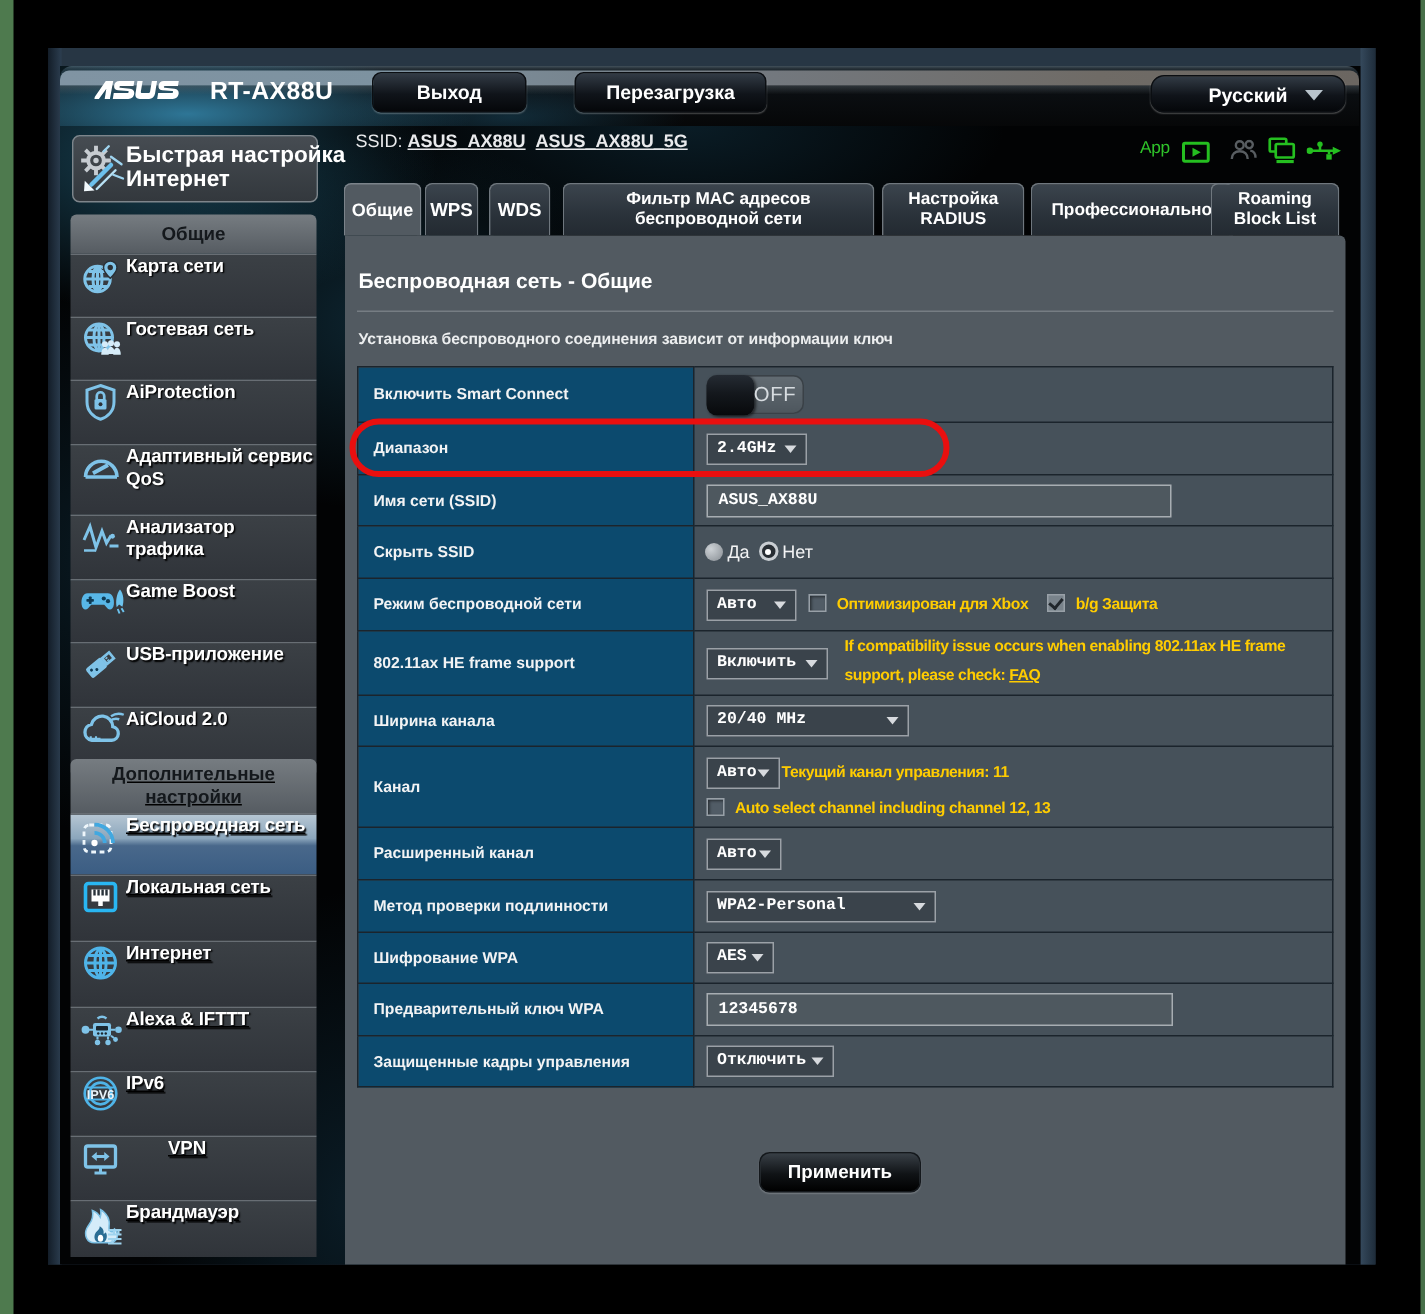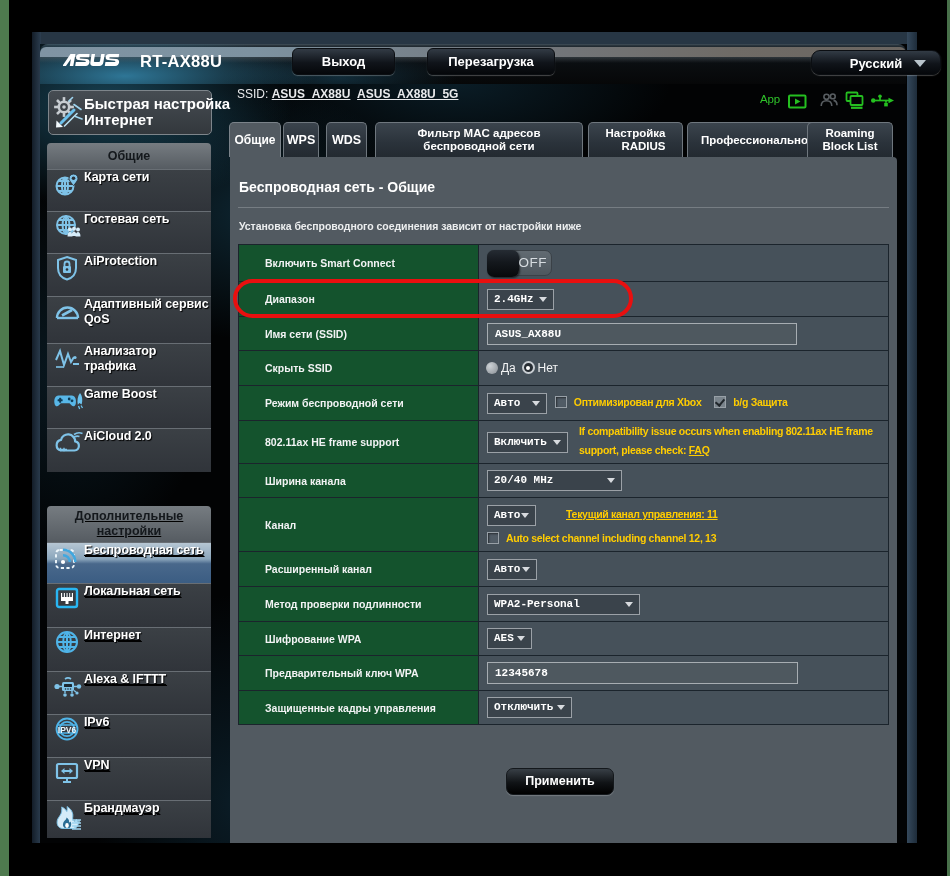--- a/index.html
+++ b/index.html
@@ -27,21 +27,21 @@
  background:radial-gradient(ellipse 250px 55px at 85px 32px, rgba(47,120,153,.98), rgba(47,120,153,0) 76%),
             radial-gradient(ellipse 150px 35px at 300px 34px, rgba(30,85,112,.45), rgba(30,85,112,0) 78%);}
 #banner .band{position:absolute;left:0;top:3px;width:866px;height:10px;
  background:linear-gradient(90deg,#8094a3 0%,#7d92a0 25%,#73787e 55%,#6f6b66 80%,#6b6661 100%);
  border-radius:6px 6px 0 0;}
 #banner .bandfade{position:absolute;left:0;top:13px;width:866px;height:6px;
  background:linear-gradient(180deg,rgba(90,100,106,.45),rgba(0,0,0,0));}
 .hbtn{position:absolute;top:48px;height:25px;border-radius:6px;color:#fff;
  font-weight:bold;font-size:13px;text-align:center;line-height:25px;
  background:linear-gradient(180deg,#323b45 0%,#10141a 55%,#05070a 100%);
- border:1px solid #0b0e12;box-shadow:0 1px 1px rgba(255,255,255,.25);margin-left:44px;}
+ border:1px solid #0b0e12;box-shadow:0 1px 1px rgba(255,255,255,.25);}
 #btnLogout{left:248px;width:101px;}
 #btnReboot{left:383px;width:126px;}
 #btnLang{left:767px;top:50px;width:128px;height:23px;border-radius:9px;}
 #btnLang .tri{position:absolute;right:14px;top:9px;width:0;height:0;
  border-left:6px solid transparent;border-right:6px solid transparent;border-top:7px solid #b9c4cc;}
 #asuslogo{left:63px;top:53px;}
 #model{left:140px;top:52px;color:#fff;font-weight:bold;font-size:16.5px;letter-spacing:.3px;}
 
 #info{left:237px;top:84px;width:540px;color:#e9eaec;font-size:12px;}
 #info .ln{height:20px;line-height:20px;white-space:nowrap;}
@@ -57,21 +57,21 @@
 .tab.two{font-size:11.5px;font-weight:bold;}
 .tab.active{background:#525a61;border-color:#7b838a;}
 
 #content{left:230px;top:157px;width:667px;height:686px;background:#525a61;border-radius:0 4px 0 0;}
 #title{position:absolute;left:9px;top:22px;color:#fff;font-size:14px;font-weight:bold;}
 #divider{position:absolute;left:8px;top:50px;width:651px;height:1px;background:#767d83;}
 #desc{position:absolute;left:9px;top:63px;color:#eceeef;font-size:10.5px;font-weight:bold;letter-spacing:-0.05px;}
 
 #tbl{position:absolute;left:8px;top:87px;width:651px;border-collapse:collapse;}
 #tbl td{border:1px solid #1b242c;font-size:10.5px;color:#f2f3f4;padding:0;}
-#tbl td.l{background:#14532d;width:207px;font-weight:bold;padding-left:26px;padding-right:6px;}
+#tbl td.l{background:#0c4a6e;width:207px;font-weight:bold;padding-left:10px;padding-right:6px;}
 #tbl td.v{background:#46515a;padding-left:6px;}
 .sel{display:inline-block;box-sizing:border-box;height:21px;background:#3a434b;margin-left:2px;
  border:1px solid #9ba1a7;color:#fff;font-family:"Liberation Mono",monospace;
  font-size:11px;font-weight:bold;line-height:19px;padding-left:6px;position:relative;
  vertical-align:middle;white-space:nowrap;}
 .sel .ar{position:absolute;right:6px;top:7px;width:0;height:0;
  border-left:4px solid transparent;border-right:4px solid transparent;border-top:5px solid #d7dade;}
 .inp{display:inline-block;box-sizing:border-box;height:22px;margin-left:2px;background:#4e585f;
  border:1px solid #a7adb2;color:#fff;font-family:"Liberation Mono",monospace;
  font-size:11px;font-weight:bold;line-height:20px;padding-left:7px;vertical-align:middle;}
@@ -171,27 +171,27 @@
    <rect x="13.2" y="8.8" width="3.6" height="3.6" stroke="none"></rect>
    <path d="M9 3 L9 6.5 M15 8.8 L15 6.5" fill="none"></path>
    <path d="M23 6.5 L17.5 3.8 L17.5 9.2 Z" stroke="none"></path>
   </g>
  </svg>
 </div>
 <div class="tab active" style="left:229px;width:52px;">Общие</div>
 <div class="tab sm" style="left:283px;width:36px;">WPS</div>
 <div class="tab sm" style="left:326px;width:41px;">WDS</div>
 <div class="tab two" style="left:375px;width:208px;">Фильтр MAC адресов<br>беспроводной сети</div>
-<div class="tab two" style="left:588px;width:95px;text-align:right;">Настройка<br>RADIUS</div>
+<div class="tab two" style="left:588px;width:95px;">Настройка<br>RADIUS</div>
 <div class="tab two" style="left:687px;width:135px;text-align:center;">Профессионально</div>
 <div class="tab two" style="left:807px;width:86px;">Roaming<br>Block List</div>
 <div class="abs" id="content">
  <div id="title">Беспроводная сеть - Общие</div>
  <div id="divider"></div>
- <div id="desc">Установка беспроводного соединения зависит от настройки ниже</div>
+ <div id="desc">Установка беспроводного соединения зависит от информации ключ</div>
  <table id="tbl" cellspacing="0">
   <tbody>
         <tr style="height:37px;">
           <td class="l">Включить Smart Connect</td>
     <td class="v"><span id="tgl" style="margin-left:2px;"><span class="knob"></span><span class="off">OFF</span></span></td>
         </tr>
   <tr style="height:35px;">
           <td class="l">Диапазон</td>
     <td class="v"><span class="sel" style="width:67px;">2.4GHz<span class="ar"></span></span></td>
         </tr>
@@ -216,21 +216,21 @@
     </div>
           </td>
         </tr>
   <tr style="height:34px;">
           <td class="l">Ширина канала</td>
     <td class="v"><span class="sel" style="width:135px;">20/40 MHz<span class="ar"></span></span></td>
         </tr>
   <tr style="height:54px;">
           <td class="l">Канал</td>
     <td class="v">
-            <div style="margin-top:0px;"><span class="sel" style="width:49px;">Авто<span class="ar"></span></span><span class="yel" style="margin-left:30px;text-decoration:underline;">Текущий канал управления: 11</span></div>
+            <div style="margin-top:0px;"><span class="sel" style="width:49px;">Авто<span class="ar"></span></span><span class="yel" style="margin-left:1px;">Текущий канал управления: 11</span></div>
       <div style="margin-top:6px;"><span class="cb"></span> <span class="yel">Auto select channel including channel 12, 13</span></div>
           </td>
         </tr>
   <tr style="height:35px;">
           <td class="l">Расширенный канал</td>
     <td class="v"><span class="sel" style="width:50px;">Авто<span class="ar"></span></span></td>
         </tr>
   <tr style="height:35px;">
           <td class="l">Метод проверки подлинности</td>
     <td class="v"><span class="sel" style="width:153px;">WPA2-Personal<span class="ar"></span></span></td>
@@ -348,20 +348,33 @@
           <rect x="4.6" y="12.3" width="5" height="1.9" rx=".5"></rect>
           <rect x="6.2" y="10.7" width="1.9" height="5" rx=".5"></rect>
    <circle cx="16.2" cy="12" r="1.4"></circle>
           <circle cx="19" cy="13.8" r="1.4"></circle>
         </g>
    <path d="M27 6 C29.5 9 29.8 14 28.6 17.5 L26.4 16 L24.8 17.8 C24 14 24.6 9 27 6 Z" fill="#6cc3ee"></path>
    <path d="M25.5 19 l1.2 3 M28 18.5 l1.5 2.5" stroke="#6cc3ee" stroke-width="1.3"></path>
       </svg>
   <span class="txt">Game Boost</span>
     </div>
+ <div class="sitem" style="height:42px;">
+  <svg width="28" height="28" viewBox="0 0 28 28">
+        <g transform="rotate(-40 14 14)">
+   <rect x="4" y="10" width="13" height="8" rx="1.5" fill="#7fc3e8"></rect>
+   <rect x="17.5" y="11.5" width="6" height="5" fill="none" stroke="#7fc3e8" stroke-width="1.8"></rect>
+   <rect x="19" y="12.8" width="1.5" height="1" fill="#7fc3e8"></rect>
+          <rect x="19" y="14.6" width="1.5" height="1" fill="#7fc3e8"></rect>
+   <circle cx="7" cy="13" r="1" fill="#0f3b55"></circle>
+          <circle cx="10" cy="15" r="1" fill="#0f3b55"></circle>
+        </g>
+      </svg>
+  <span class="txt">USB-приложение</span>
+    </div>
  <div class="sitem" style="height:43px;">
   <svg width="32" height="28" viewBox="0 0 32 28">
    <path d="M8 21.5 L21.5 21.5 A4.6 4.6 0 0 0 22.2 12.4 A7.2 7.2 0 0 0 8 10.9 A5.4 5.4 0 0 0 8 21.5 Z" fill="none" stroke="#7fc3e8" stroke-width="2.2"></path>
    <g fill="none" stroke="#7fc3e8" stroke-width="1.6">
     <path d="M20 9 a6.5 6.5 0 0 1 6.5 -1.5"></path>
     <path d="M21 5.5 a9 9 0 0 1 8.5 -1"></path>
    </g>
    <g stroke="#7fc3e8" stroke-width="1.4" fill="none">
           <path d="M6 20.5 h8 M7.5 18.8 v3.4 M11 18.8 v3.4"></path>
         </g>
@@ -433,21 +446,21 @@
   <svg width="28" height="28" viewBox="0 0 28 28">
         <g fill="none" stroke="#4fb4e8" stroke-width="1.8">
    <circle cx="14" cy="14" r="10.5"></circle>
           <circle cx="14" cy="14" r="7.2"></circle>
    <path d="M5 10 l18 0 M5 18 l18 0" stroke-width="1.4"></path>
         </g>
    <text x="14" y="17.5" font-family="Liberation Sans" font-size="8.5" font-weight="bold" fill="#eaf5fb" text-anchor="middle">IPV6</text>
       </svg>
   <span class="txt">IPv6</span>
     </div>
- <div class="sitem" style="height:42px;">
+ <div class="sitem" style="height:42px;padding-left:28px;">
   <svg width="28" height="28" viewBox="0 0 28 28">
    <rect x="4" y="6" width="20" height="14" rx="1.5" fill="none" stroke="#7fc3e8" stroke-width="2.2"></rect>
    <g fill="#7fc3e8">
           <path d="M8 13 l3.5 -3 v6 Z"></path>
           <path d="M20 13 l-3.5 -3 v6 Z"></path>
           <rect x="10.5" y="12" width="7" height="2"></rect>
         </g>
    <path d="M10 24 h8 M14 20 v4" stroke="#7fc3e8" stroke-width="2"></path>
       </svg>
   <span class="txt">VPN</span>

